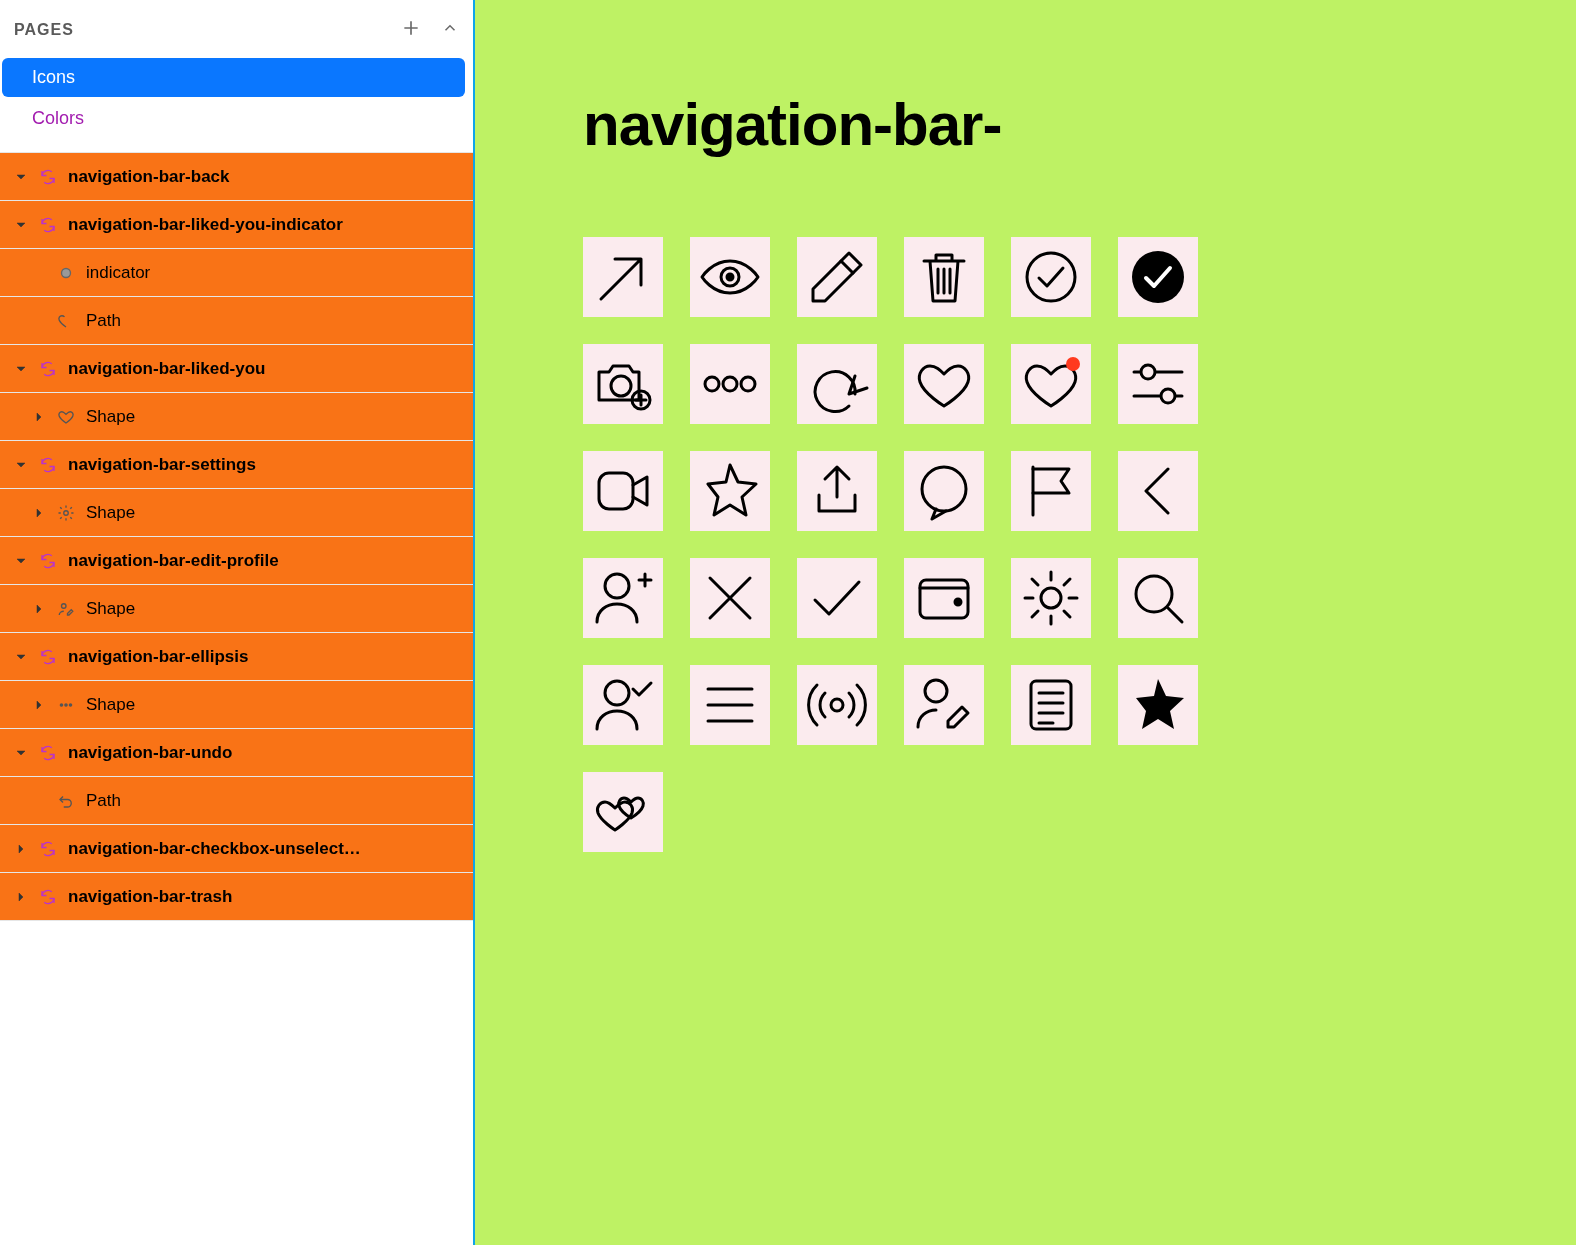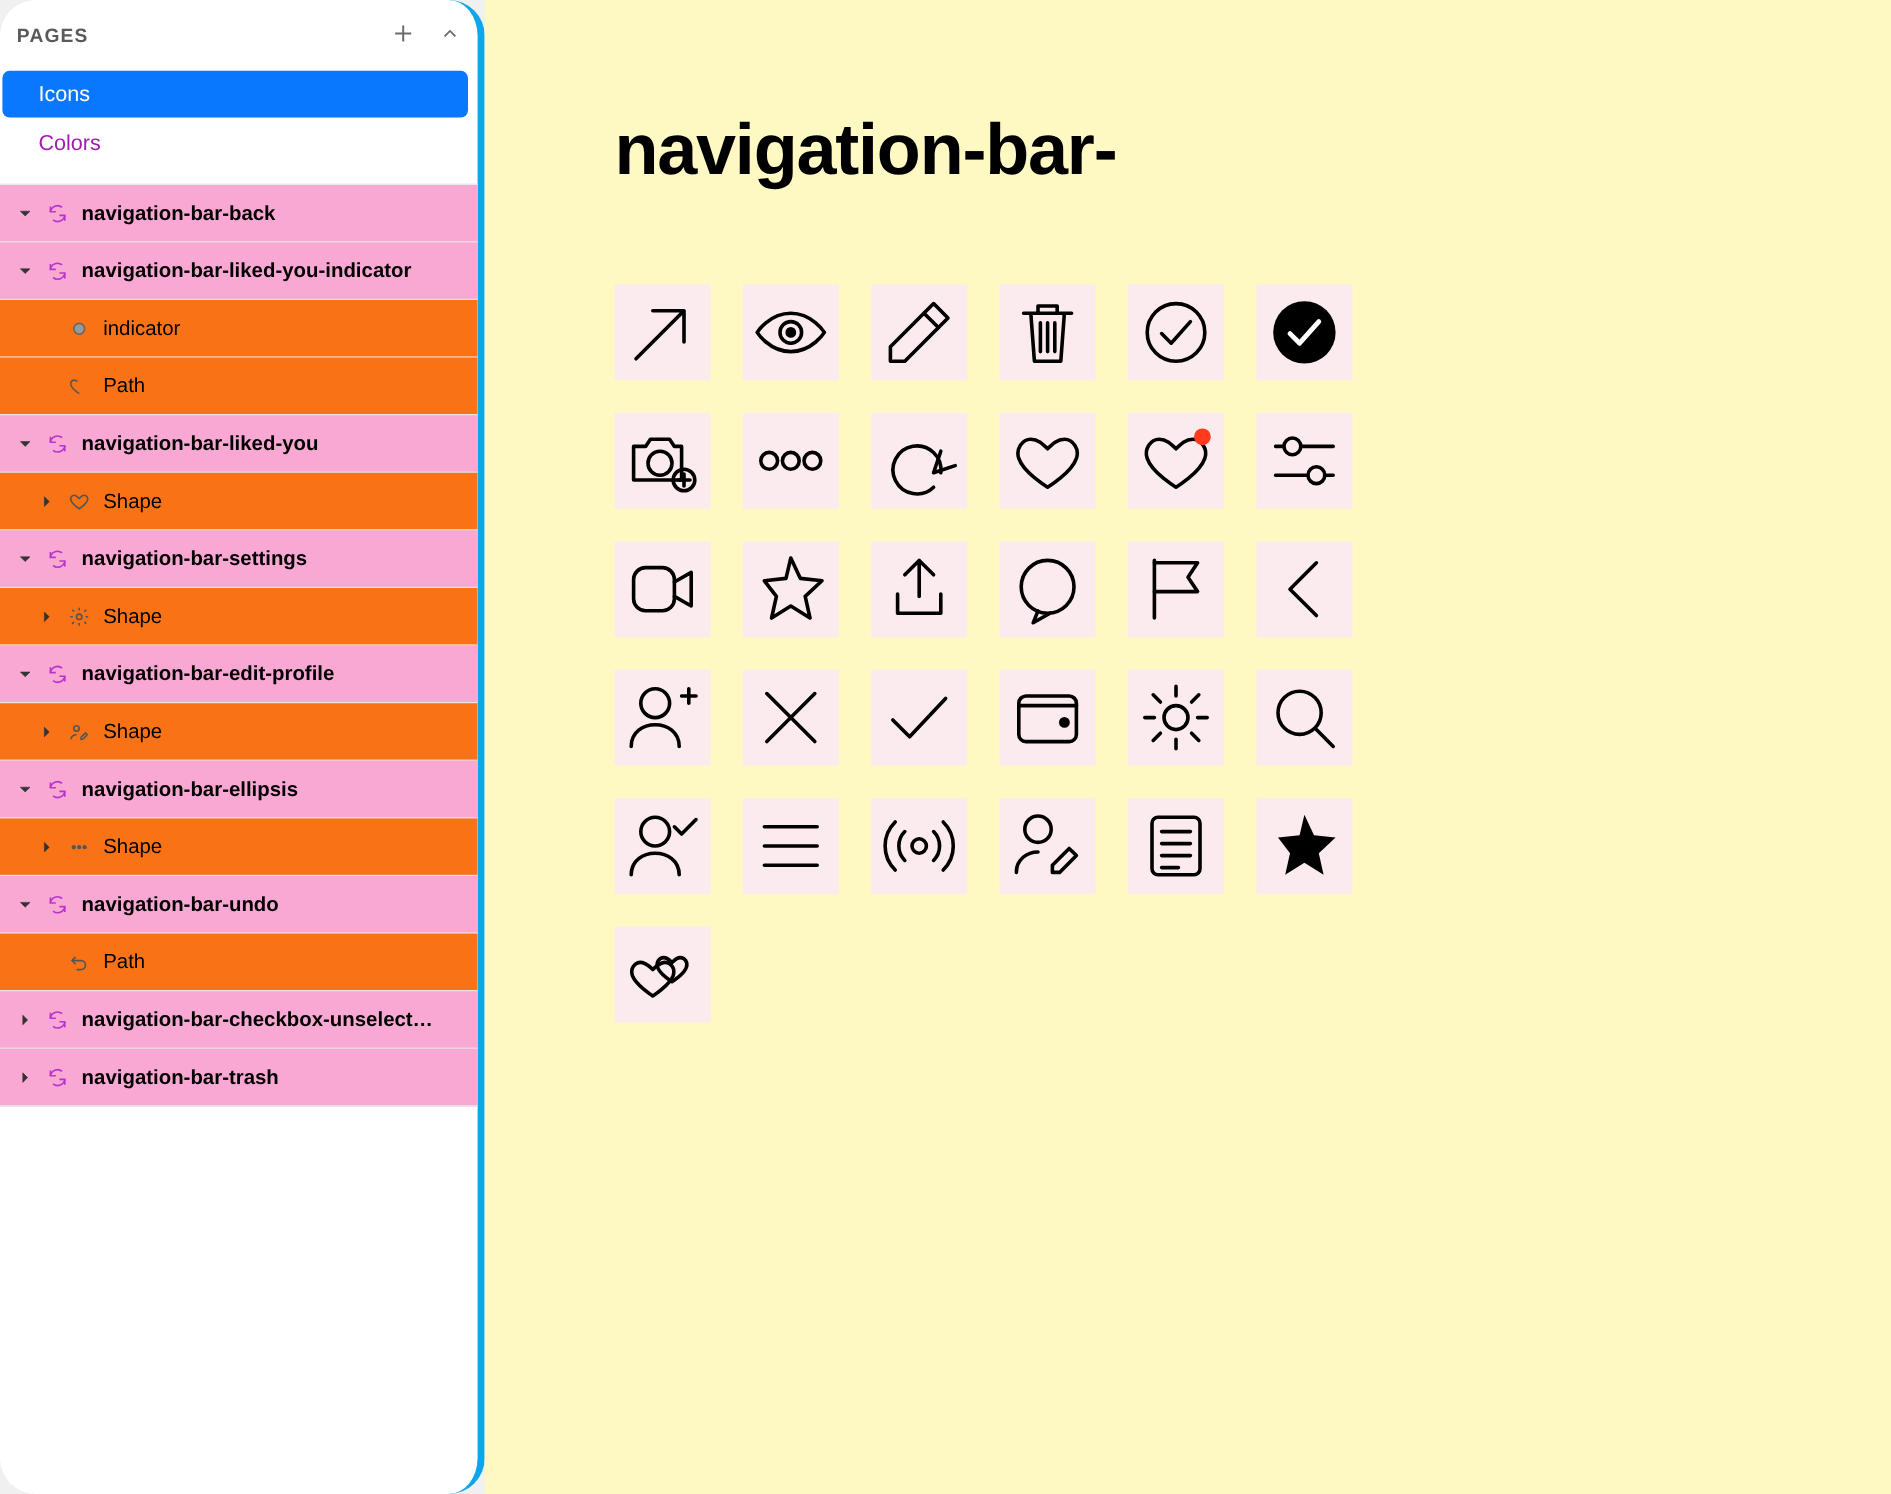--- a/index.html
+++ b/index.html
@@ -6,26 +6,25 @@
   body {
     font-family: -apple-system, BlinkMacSystemFont, "Segoe UI", Helvetica, Arial, sans-serif;
     display: flex;
     width: 1576px;
     height: 1245px;
     background: #f0f0f0;
     overflow: hidden;
   }
   
   .sidebar {
-    width: 404px;
+    width: 475px;
     background: #fff;
-    border-right: 6px solid #0ea5e9;
+    border-right: 2px solid #0ea5e9;
     display: flex;
     flex-direction: column;
-    border-radius: 30px;
   }
   .pages-header {
     display: flex;
     align-items: center;
     justify-content: space-between;
     padding: 18px 14px 10px 14px;
   }
   .pages-header .label {
     font-size: 16px;
     font-weight: 700;
@@ -55,21 +54,21 @@
     overflow-y: auto;
     flex: 1;
   }
   .layer-row {
     display: flex;
     align-items: center;
     gap: 10px;
     height: 48px;
     border-bottom: 1px solid #e6e6e6;
     padding: 0 8px 0 14px;
-    background: #f9a8d4;
+    background: #f97316;
     font-size: 17px;
   }
   .layer-row.group { font-weight: 700; }
   .layer-row.child {
     font-weight: 400;
     background: #f97316;
     padding-left: 32px;
   }
   .layer-row .chev { width: 14px; display:flex; justify-content:center; }
   .layer-row .chev svg { stroke: #333; }
@@ -77,21 +76,21 @@
   .layer-row .txt {
     white-space: nowrap;
     overflow: hidden;
     text-overflow: ellipsis;
     flex: 1;
   }
   .purple { color: #b933cc; }
   
   .canvas {
     flex: 1;
-    background: #fef9c3;
+    background: #bef264;
     padding: 90px 12px 0 108px;
     position: relative;
   }
   .canvas-title {
     font-size: 60px;
     font-weight: 700;
     color: #000;
     letter-spacing: -1px;
   }
   .canvas-subtitle {

